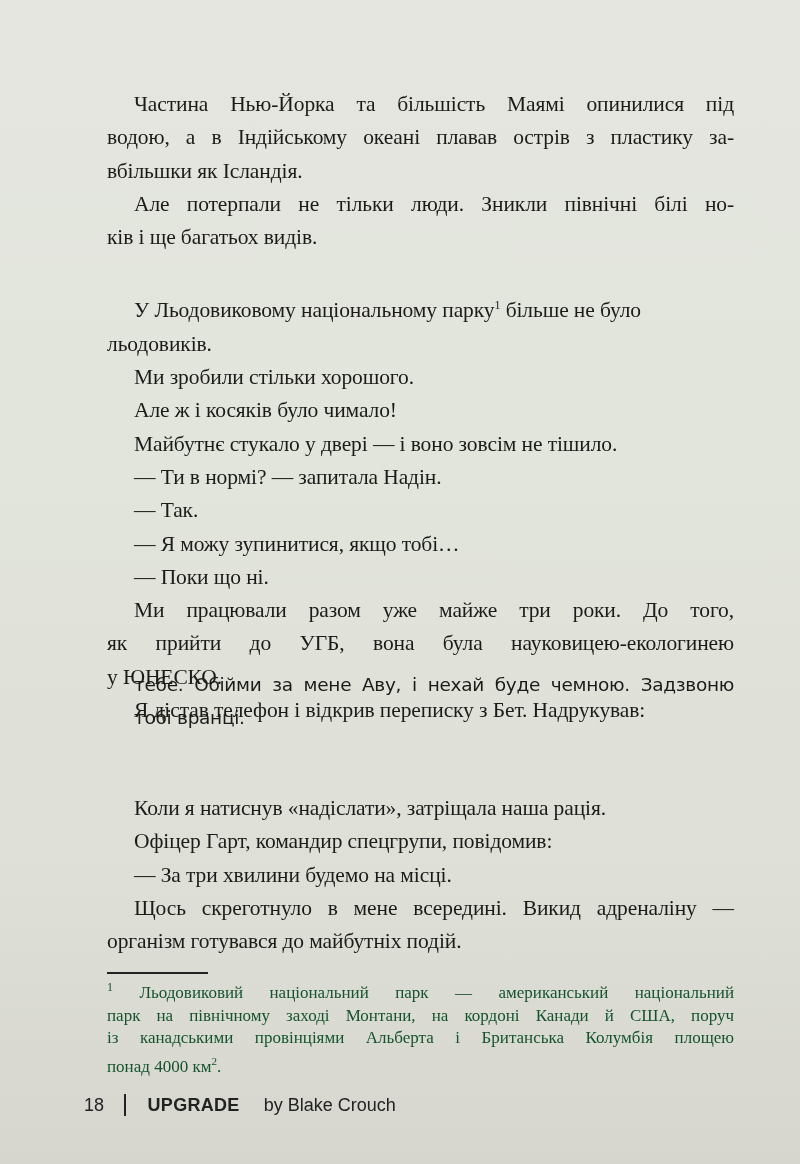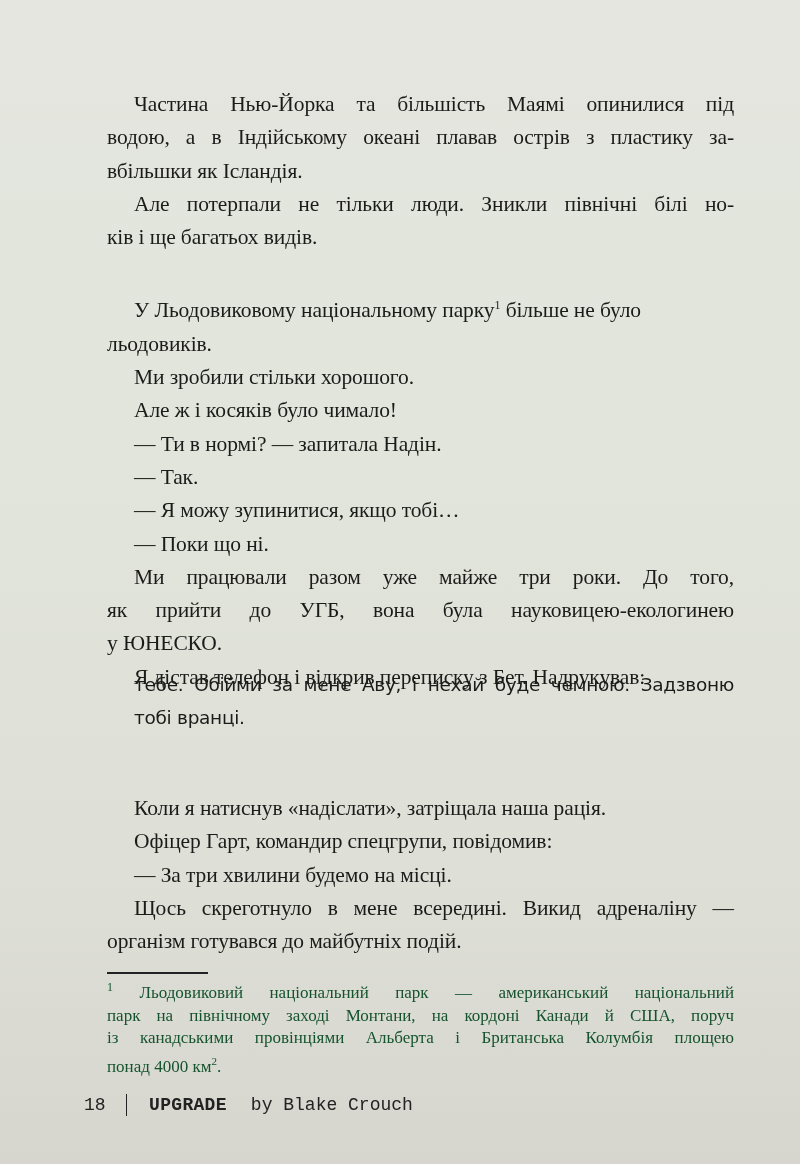--- a/index.html
+++ b/index.html
@@ -72,21 +72,21 @@
     font-family: "Liberation Serif", "DejaVu Serif", serif;
     font-size: 17px;
     line-height: 22.5px;
     color: #14532d;
   }
   .footnote .line { height: 22.5px; }
   .footer {
     position: absolute;
     left: 80px;
     top: 1094px;
-    font-family: Liberation Mono, monospace;
+    font-family: Liberation Sans, sans-serif;
     font-size: 18px;
     color: #222;
     display: flex;
     align-items: center;
     gap: 12px;
   }
   .footer .page-num { margin-right: 8px; }
   .footer .sep {
     display: inline-block;
     width: 1.5px;
@@ -114,20 +114,21 @@
     <span class="line indent justify">Але потерпали не тільки люди. Зникли північні білі но-</span>
     <span class="line">ків і ще багатьох видів.</span>
 
     <span class="line indent" style="text-align:justify;margin-top:40px;">
       <span>У Льодовиковому національному парку</span><sup class="fn-ref">1</sup><span> більше не було</span>
     </span>
     <span class="line">льодовиків.</span>
 
     <span class="line indent">Ми зробили стільки хорошого.</span>
     <span class="line indent">Але ж і косяків було чимало!</span>
+    <span class="line indent">Майбутнє стукало у двері — і воно зовсім не тішило.</span>
     <span class="line indent">— Ти в нормі? — запитала Надін.</span>
     <span class="line indent">— Так.</span>
     <span class="line indent">— Я можу зупинитися, якщо тобі…</span>
     <span class="line indent">— Поки що ні.</span>
 
     <span class="line indent justify">Ми працювали разом уже майже три роки. До того,</span>
     <span class="line justify">як прийти до УГБ, вона була науковицею-екологинею</span>
     <span class="line">у ЮНЕСКО.</span>
     <span class="line indent">Я дістав телефон і відкрив переписку з Бет. Надрукував:</span>
   </div>

